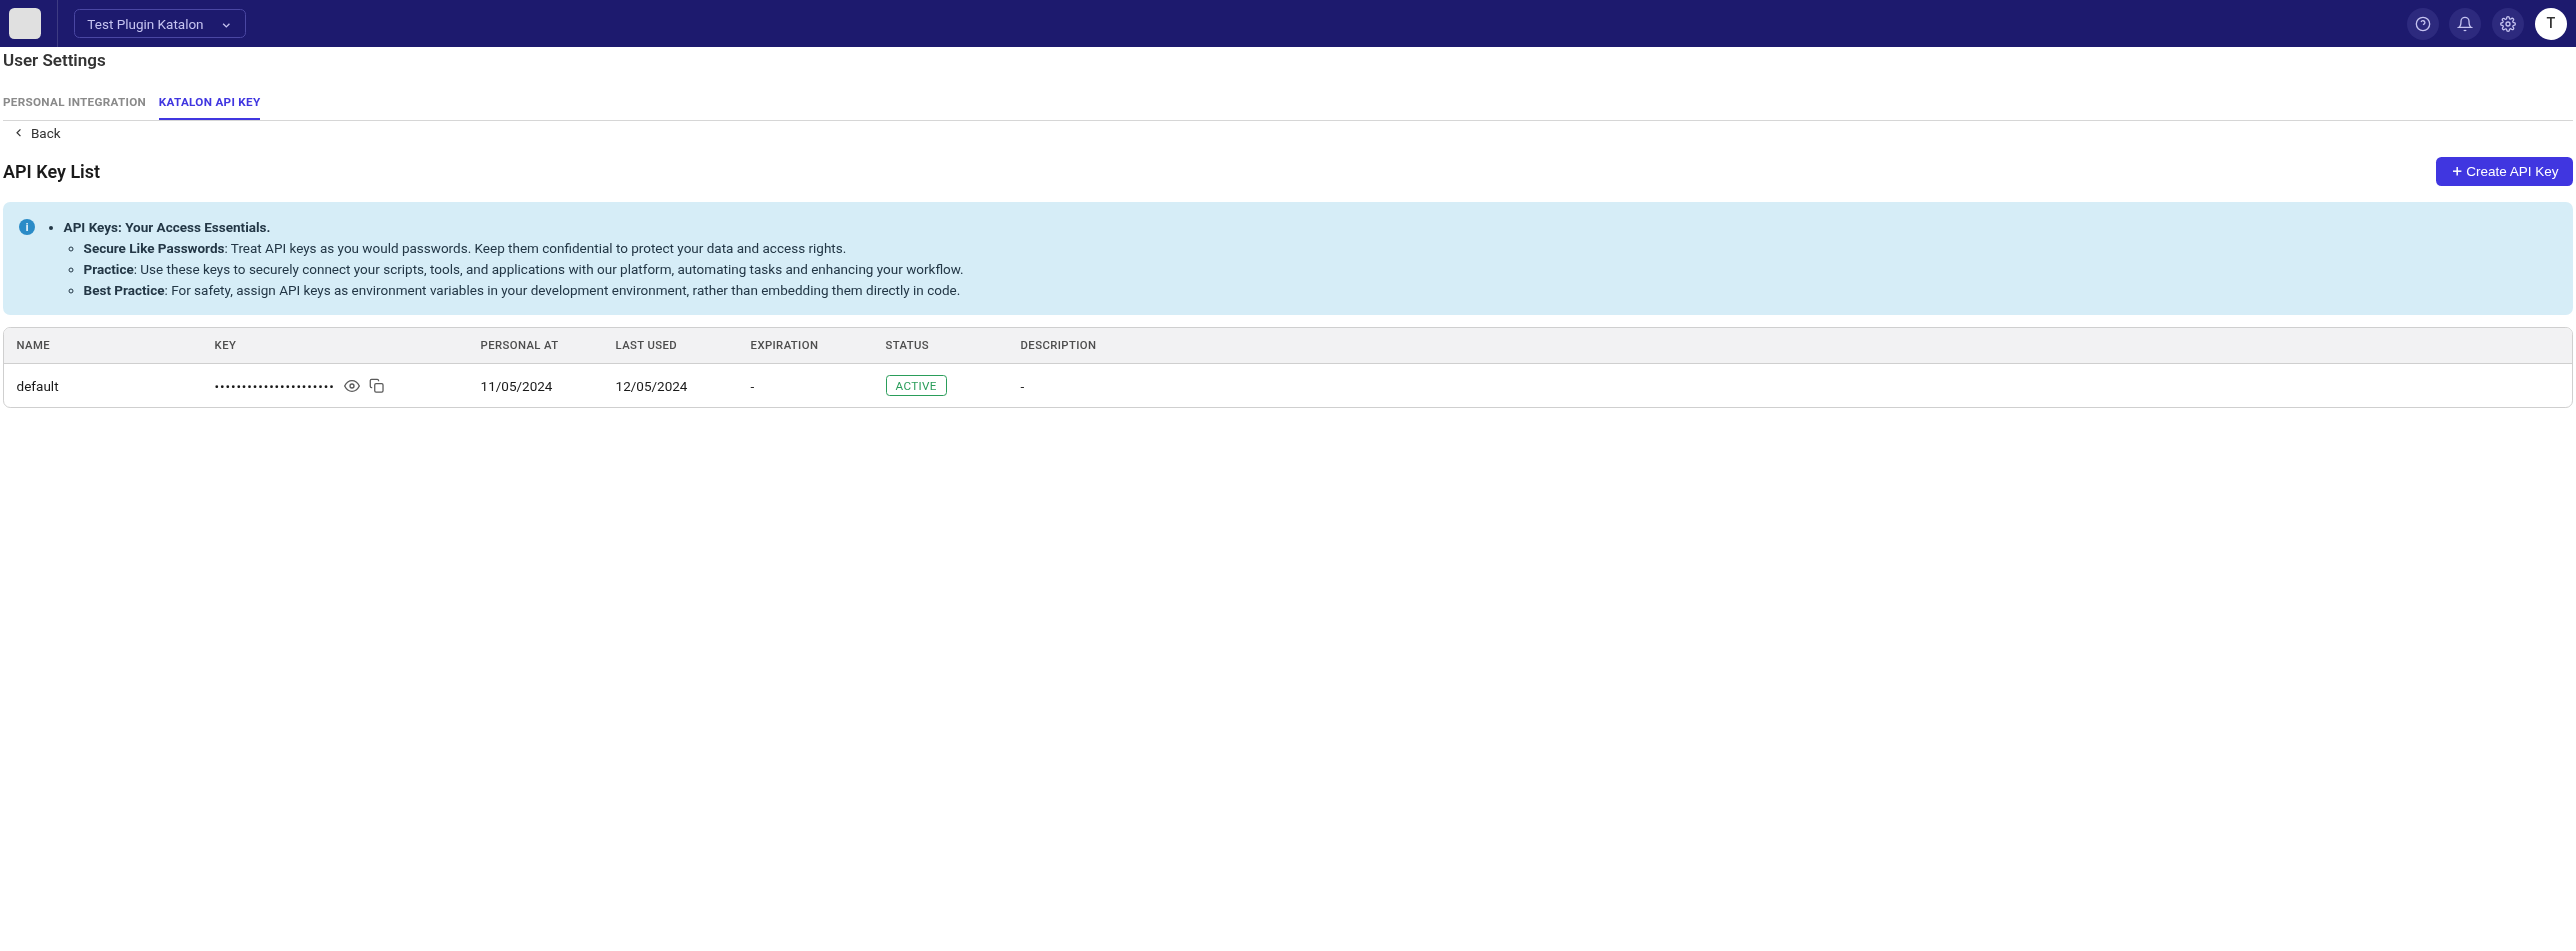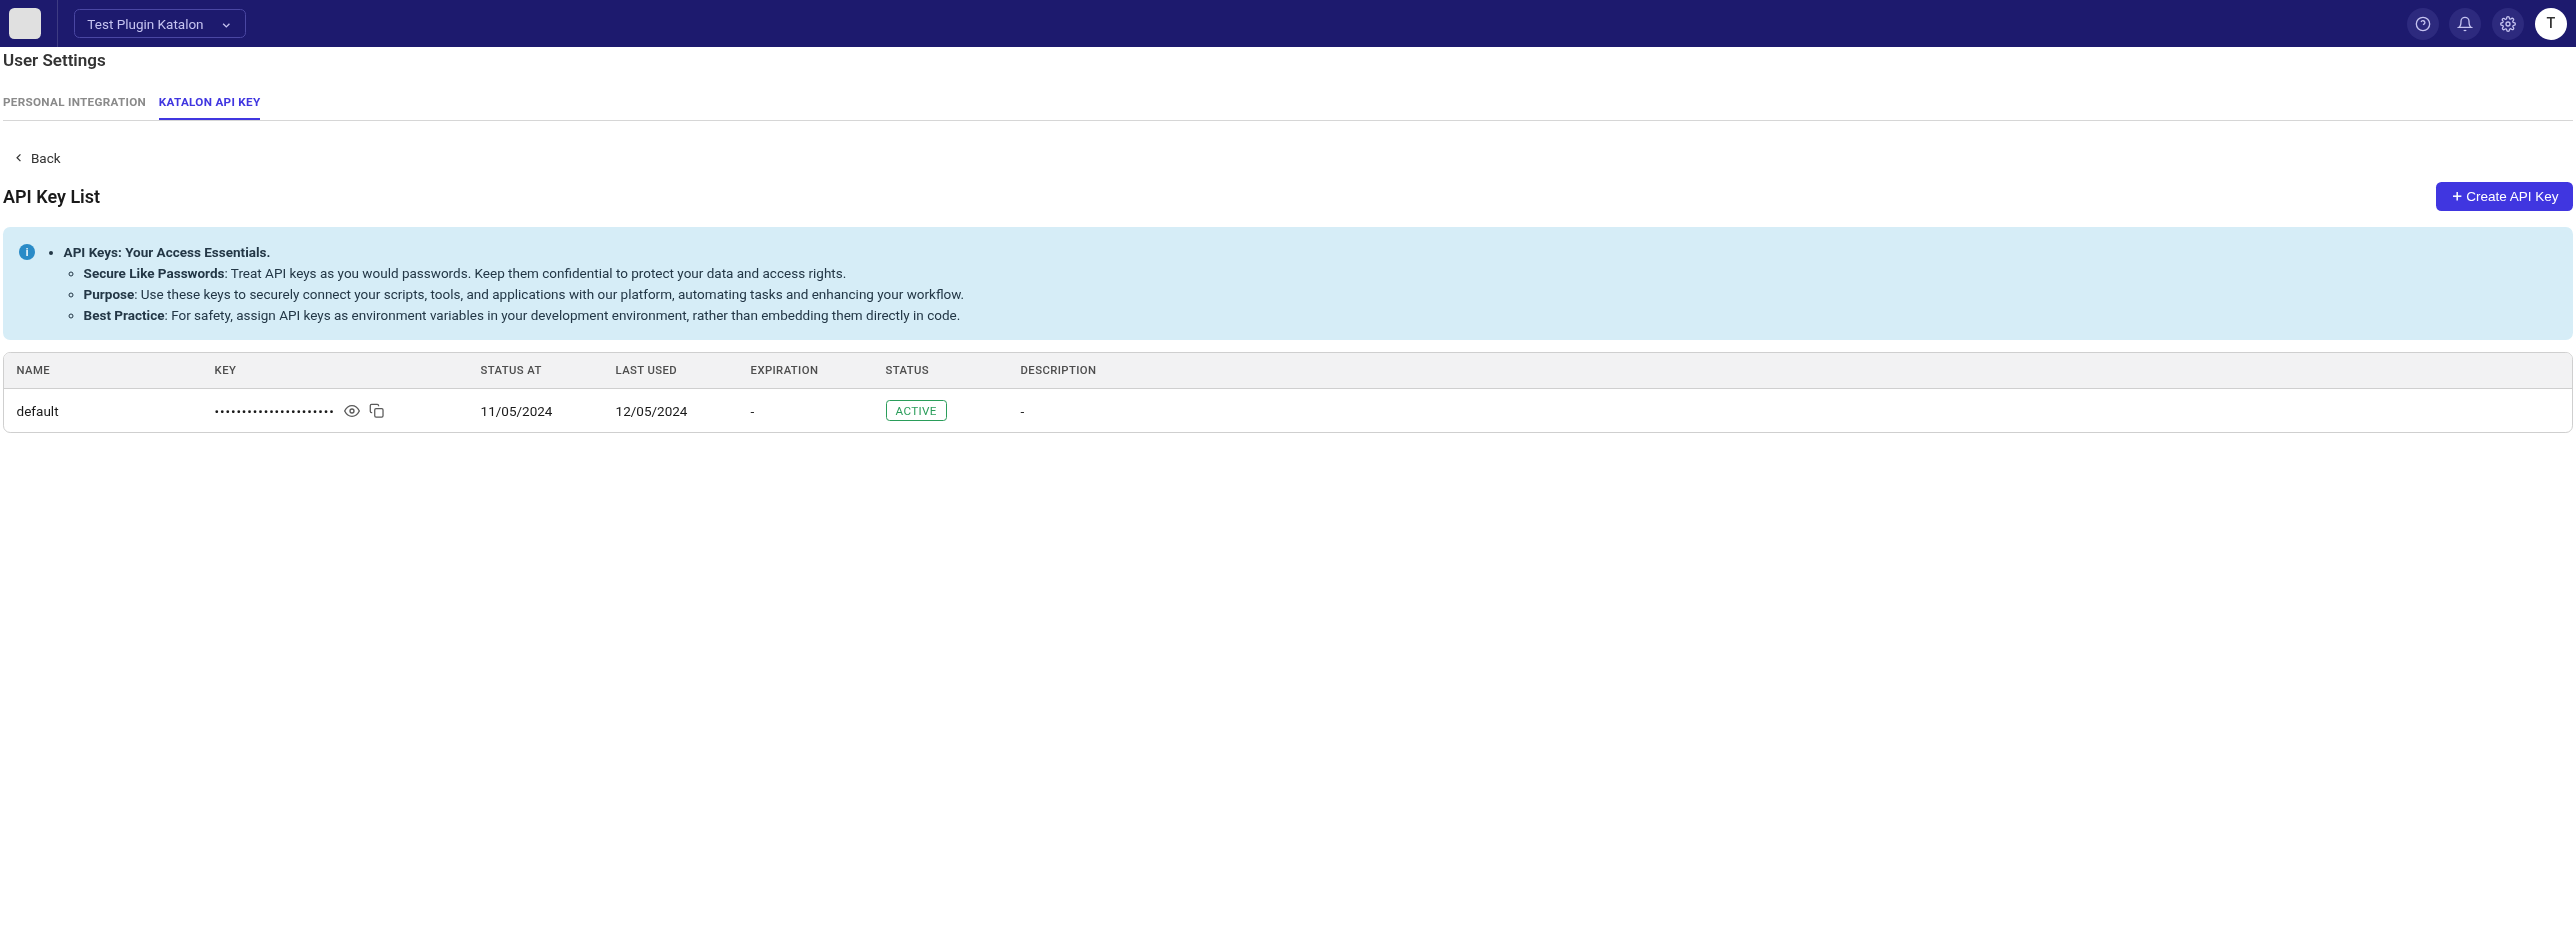--- a/index.html
+++ b/index.html
@@ -97,21 +97,21 @@
       color: #4036e0;
       border-bottom-color: #4036e0;
     }
     .back-link {
       display: flex;
       align-items: center;
       gap: 5.4px;
       color: #333;
       font-size: 13.5px;
       cursor: pointer;
-      margin: 29px 0 16px 9px;
+      margin: 4px 0 16px 9px;
       width: fit-content;
     }
     .section-header {
       display: flex;
       align-items: center;
       justify-content: space-between;
       margin-bottom: 16px;
     }
     .section-title {
       font-size: 18px;
@@ -292,33 +292,33 @@
   </div>
 
   <div class="info-box">
     <div class="info-icon">i</div>
     <div class="info-content">
       <ul>
         <li>
           <strong>API Keys: Your Access Essentials.</strong>
           <ul>
             <li><strong>Secure Like Passwords</strong><span>: Treat API keys as you would passwords. Keep them confidential to protect your data and access rights.</span></li>
-            <li><strong>Purpose</strong><span>: Use these keys to securely connect your scripts, tools, and applications with our platform, automating tasks and enhancing your workflow.</span></li>
+            <li><strong>Practice</strong><span>: Use these keys to securely connect your scripts, tools, and applications with our platform, automating tasks and enhancing your workflow.</span></li>
             <li><strong>Best Practice</strong><span>: For safety, assign API keys as environment variables in your development environment, rather than embedding them directly in code.</span></li>
           </ul>
         </li>
       </ul>
     </div>
   </div>
 
   <div class="table">
     <div class="thead">
       <div>NAME</div>
       <div>KEY</div>
-      <div>STATUS AT</div>
+      <div>PERSONAL AT</div>
       <div>LAST USED</div>
       <div>EXPIRATION</div>
       <div>STATUS</div>
       <div>DESCRIPTION</div>
     </div>
     <div class="trow">
       <div>default</div>
       <div class="key-cell">
         <span class="dots">••••••••••••••••••••••</span>
         <span class="icon-btn-inline">

